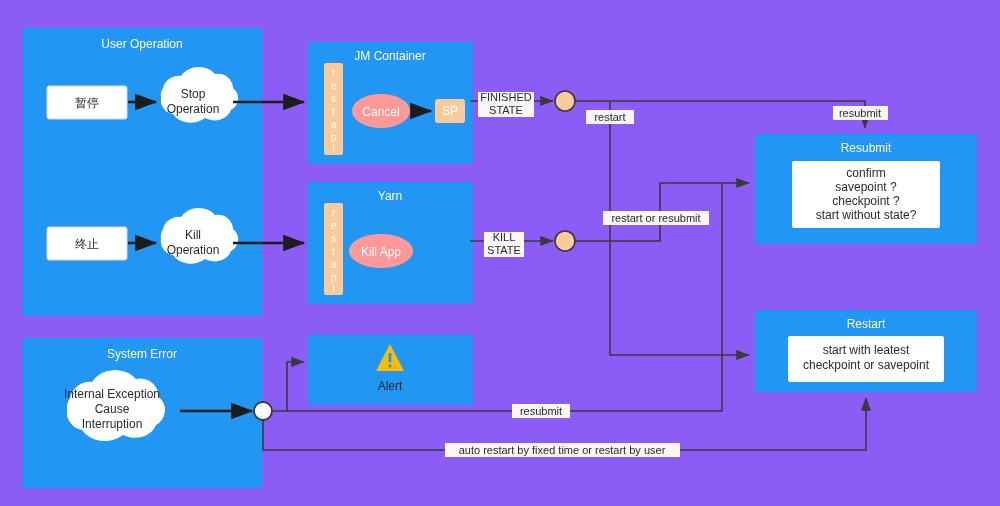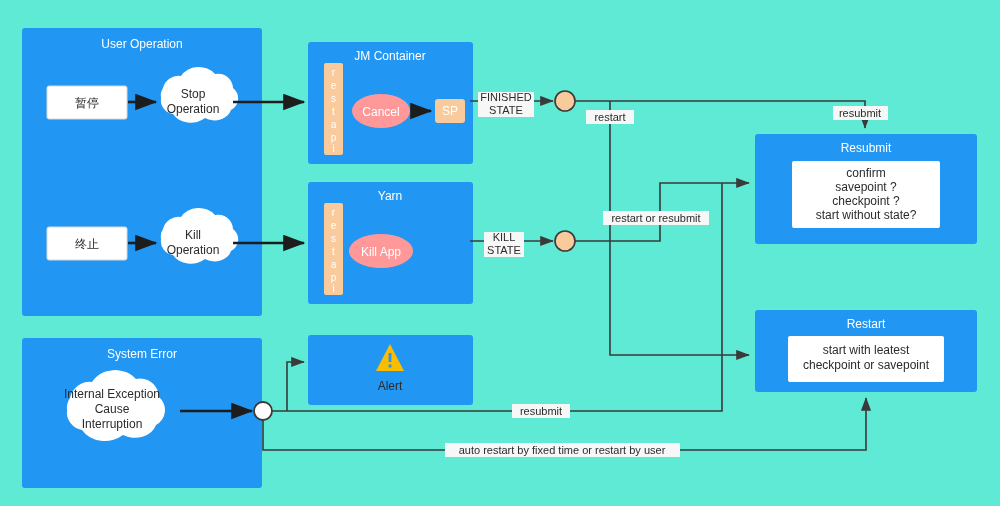--- a/index.html
+++ b/index.html
@@ -4,21 +4,21 @@
 <style>
   html, body {
     margin: 0;
     padding: 0;
     background: #f7f7f8;
   }
   #canvas {
     position: relative;
     width: 1000px;
     height: 506px;
-    background: #5eead4;
+    background: #8b5cf6;
     font-family: "Liberation Sans", sans-serif;
     overflow: hidden;
   }
   svg.layer {
     position: absolute;
     left: 0;
     top: 0;
     width: 1000px;
     height: 506px;
   }

